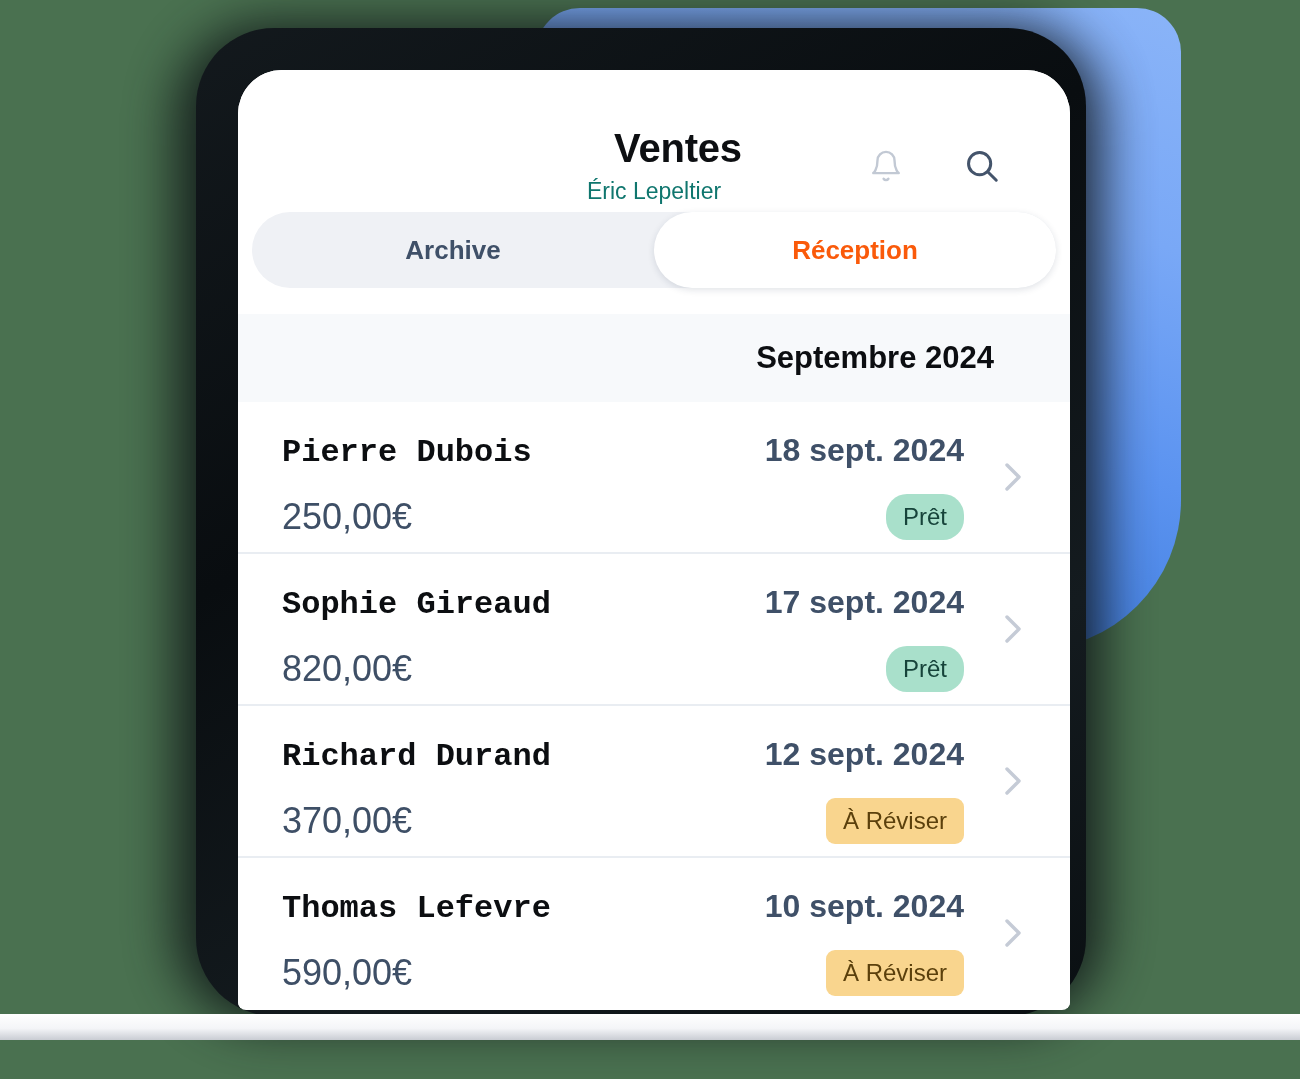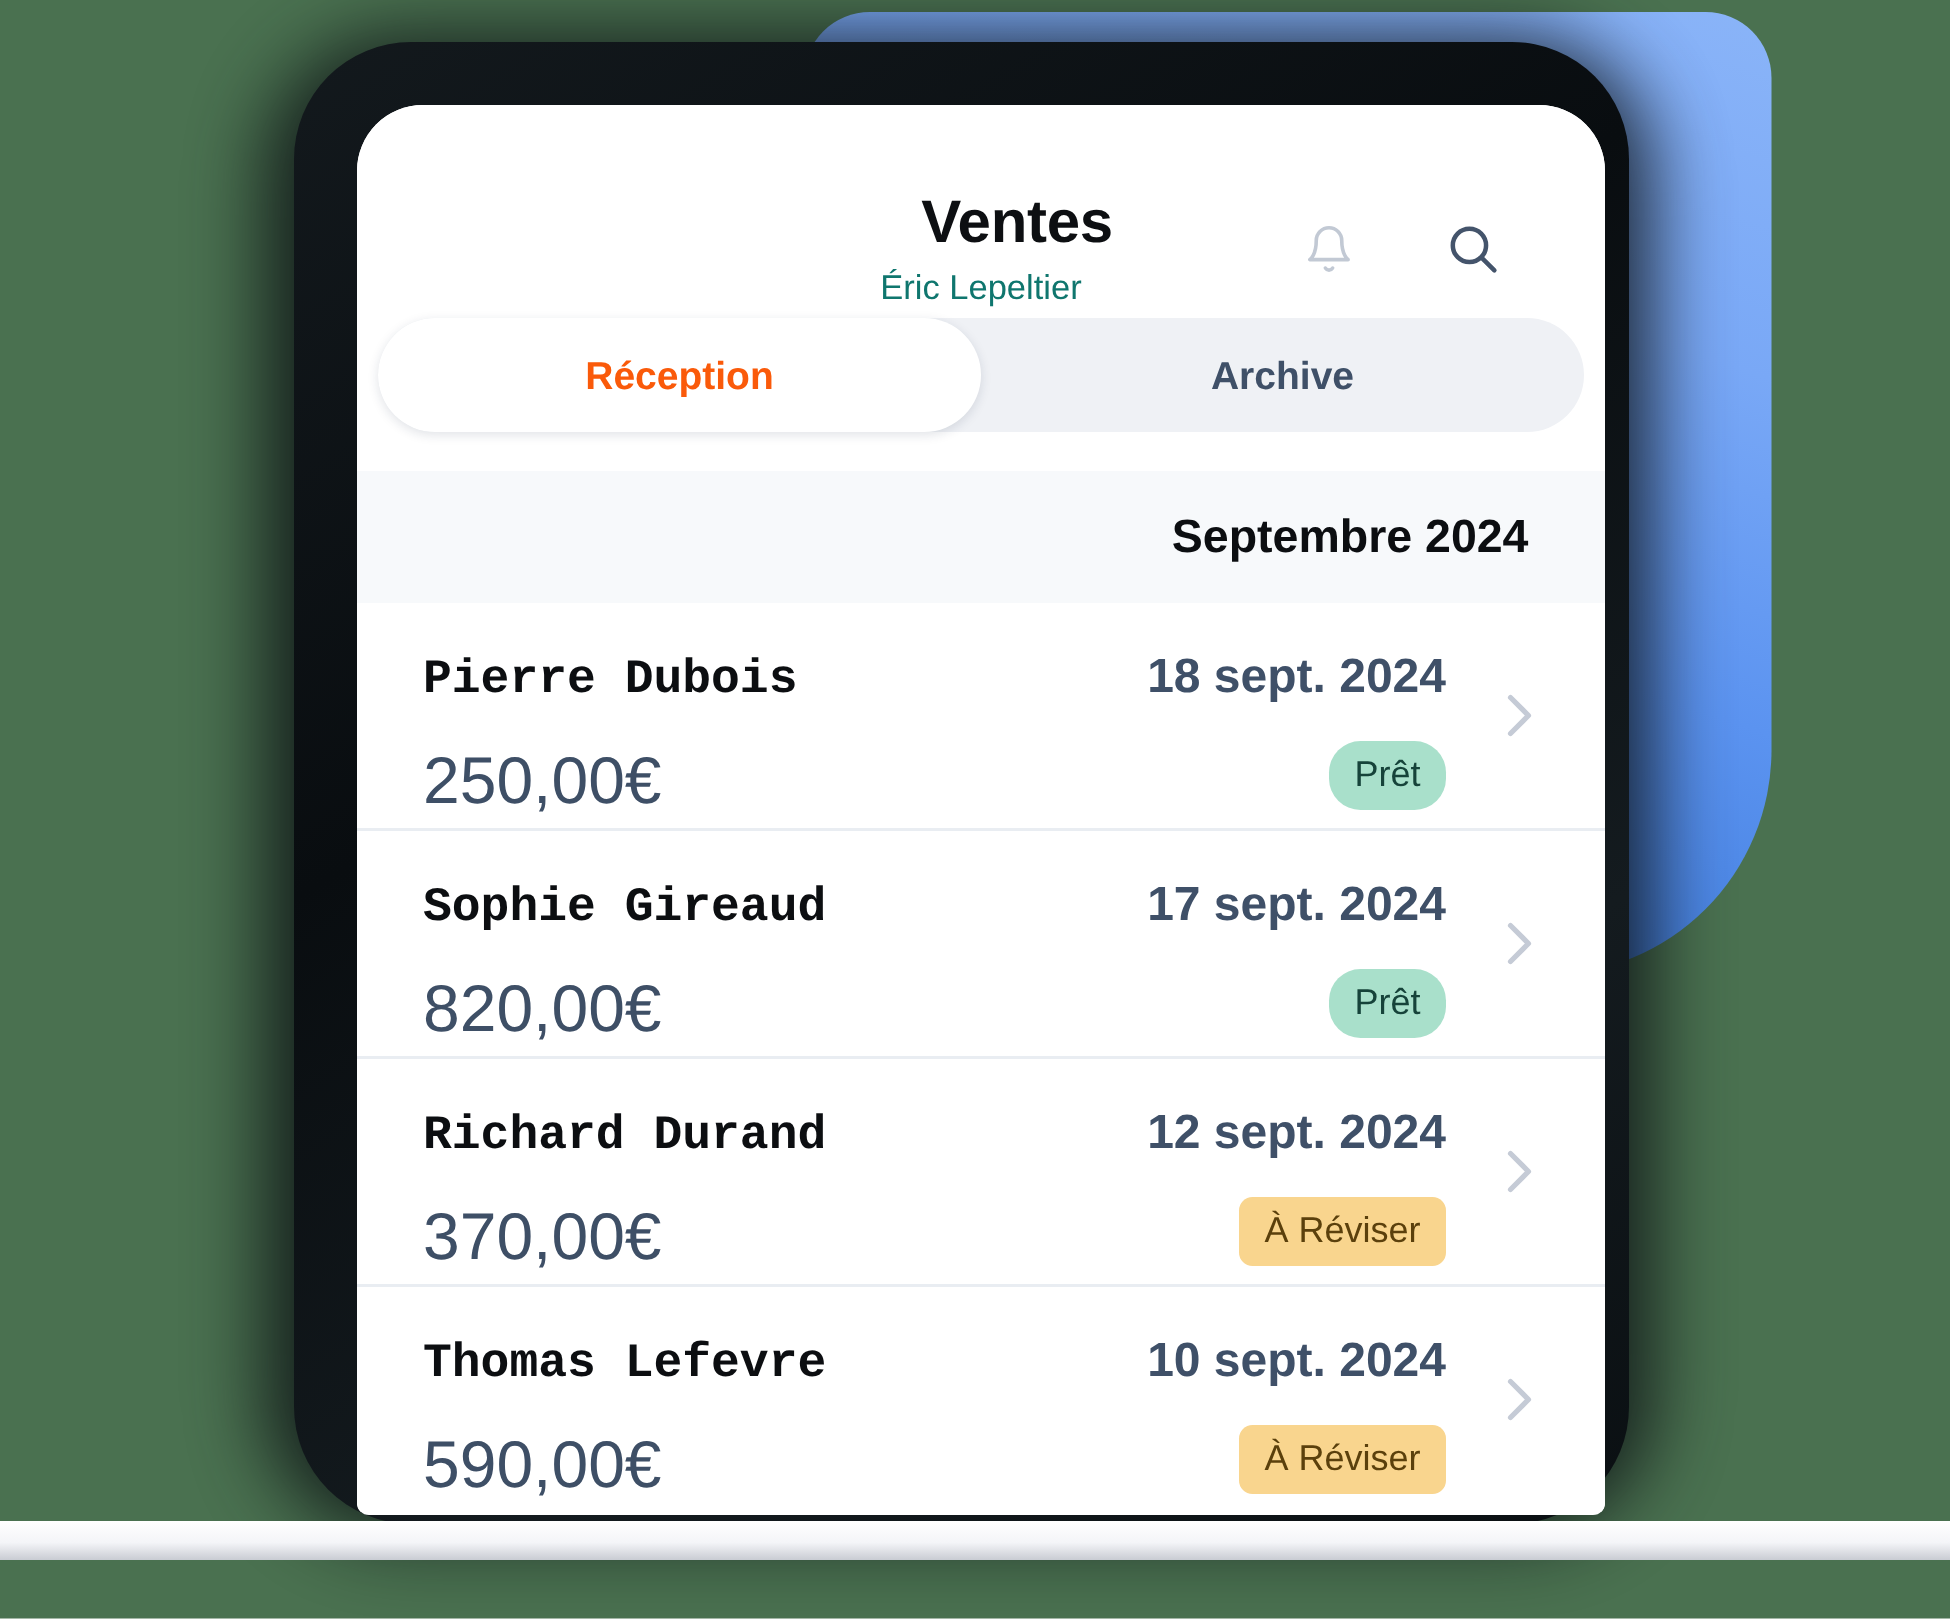--- a/index.html
+++ b/index.html
@@ -153,21 +153,21 @@
     box-shadow: 0 2px 7px rgba(25,40,70,.13);
   }
 
   
   .month-band {
     height: 88px;
     background: #f7f9fb;
     display: flex;
     align-items: center;
     margin-top: 26px;
-    padding-right: 51px;
+    padding-right: 76px;
     justify-content: flex-end;
   }
   .month-label {
     font-size: 31px;
     font-weight: 700;
     color: #0c0e11;
   }
 
   
   .list {
@@ -189,21 +189,21 @@
     top: 32px;
     font-size: 32px;
     font-weight: 700;
     color: #0c0e11;
     font-family: Liberation Mono, monospace;
   }
   .row-amount {
     position: absolute;
     left: 44px;
     top: 94px;
-    font-size: 44px;
+    font-size: 36px;
     font-weight: 400;
     color: #3e4f66;
   }
   .row-date {
     position: absolute;
     right: 106px;
     top: 30px;
     font-size: 32px;
     font-weight: 700;
     color: #3f5068;
@@ -281,25 +281,25 @@
               <circle cx="10.5" cy="10.5" r="7"></circle>
               <line x1="15.6" y1="15.6" x2="21" y2="21"></line>
             </svg>
           </span>
         </div>
       </div>
     </div>
 
     <div class="tabs-wrap">
       <div class="segmented">
+        <div class="seg-tab">
+          <span>Archive</span>
+        </div>
         <div class="seg-tab active">
           <span>Réception</span>
-        </div>
-        <div class="seg-tab">
-          <span>Archive</span>
         </div>
       </div>
     </div>
 
     <div class="month-band">
       <span class="month-label">Septembre 2024</span>
     </div>
 
     <div class="list">
 

